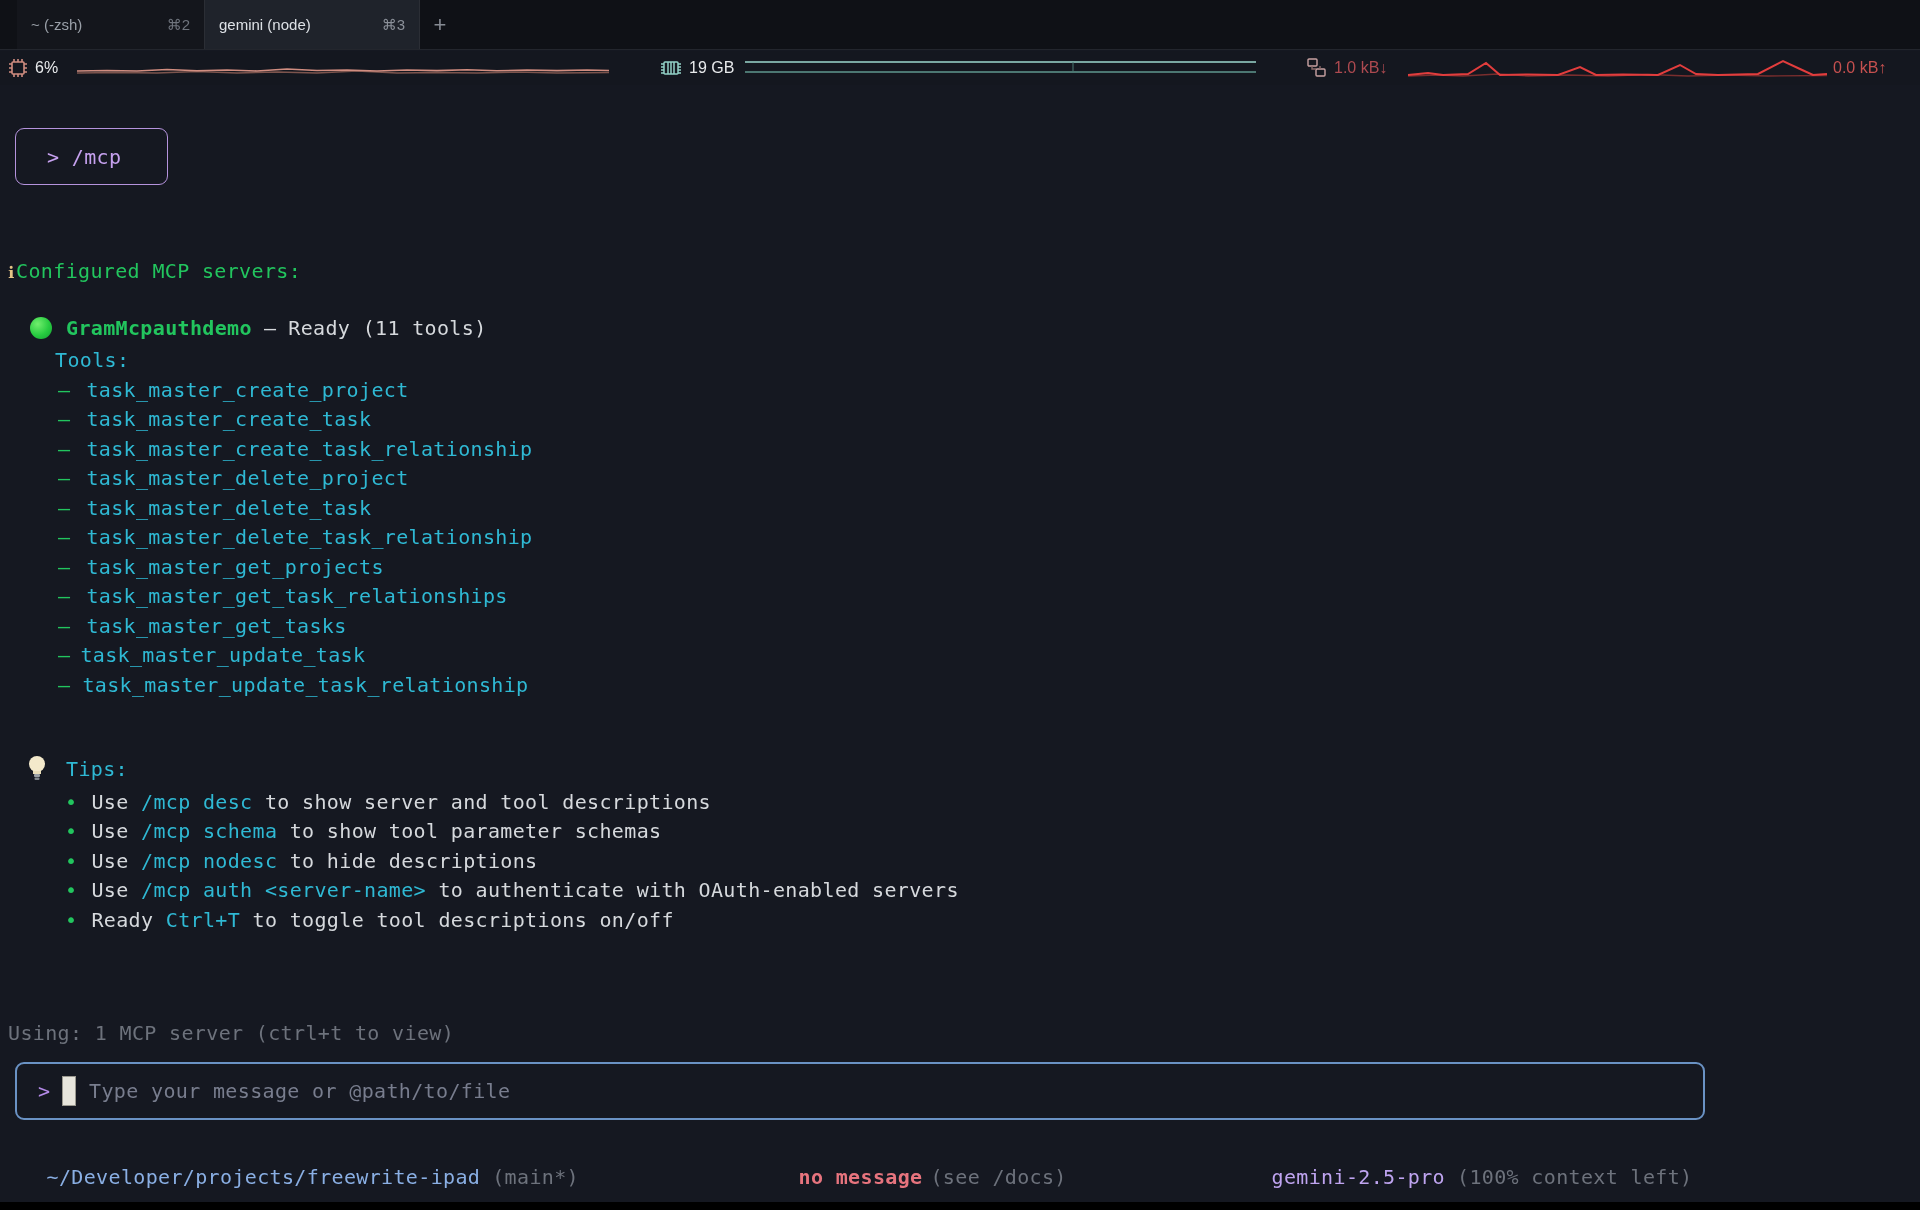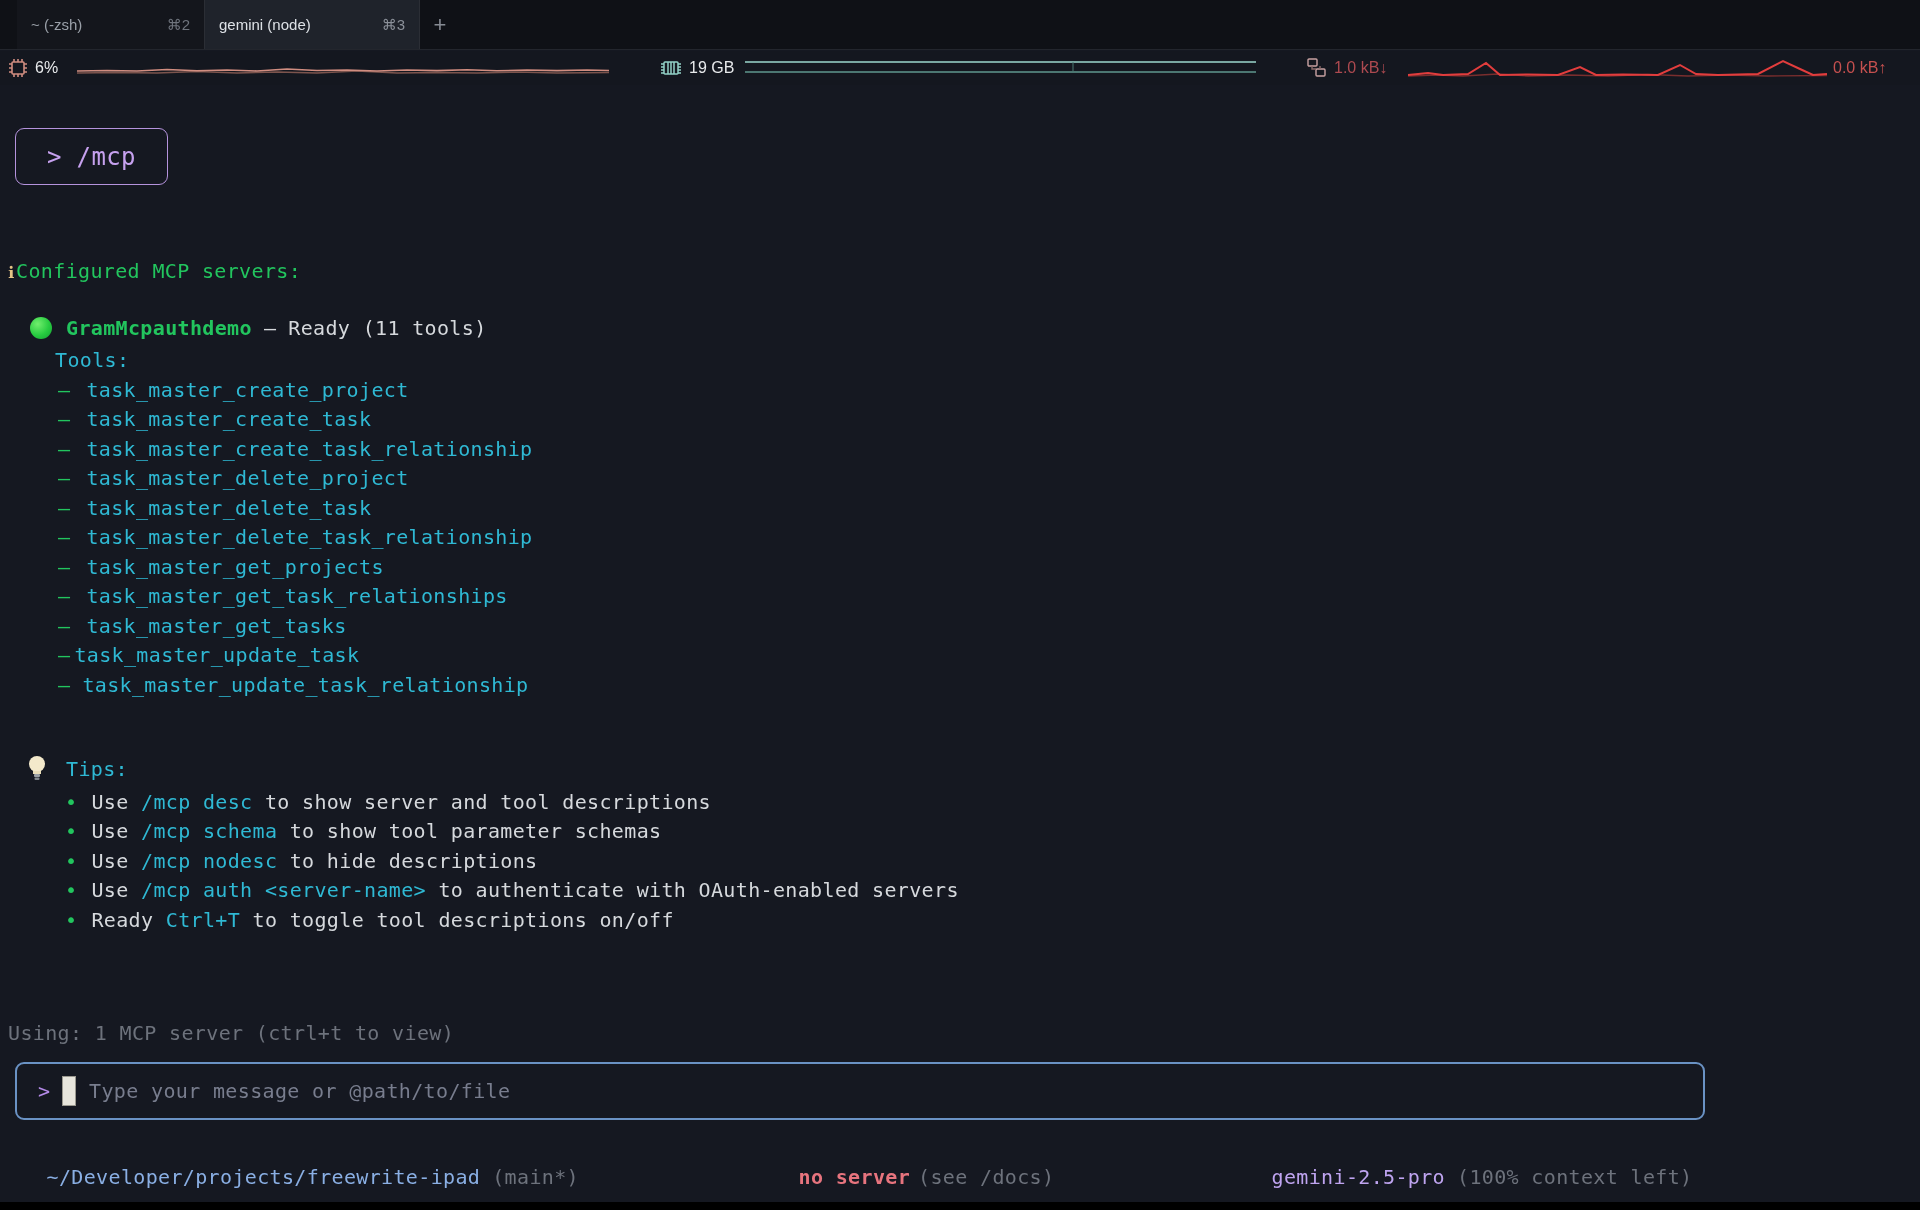--- a/index.html
+++ b/index.html
@@ -50,21 +50,21 @@
   .cyan { color:#2fb9d4; }
   .dim { color:#6d727c; }
   .mcp-box {
     position:absolute; left:15px; top:128px; width:153px; height:57px;
     border:1.5px solid #b априори;
   }
   .mcp-box {
     border:1.5px solid #b593dd; border-radius:9px;
     display:flex; align-items:center; padding-left:31px;
   }
-  .mcp-box span { font-size:24px; letter-spacing:.35px; color:#c6a1ef; }
+  .mcp-box span { font-size:20px; letter-spacing:.35px; color:#c6a1ef; }
   .info-line { display:flex; align-items:baseline; }
   .info-icon { font-family:"DejaVu Sans",sans-serif; font-size:16px; color:#e5c486; margin-right:2px; }
   .green-dot {
     width:22px; height:22px; border-radius:50%;
     background:radial-gradient(circle at 35% 32%, #71ee6d, #27cb40 55%, #16a334 95%);
   }
   .server-line { display:flex; align-items:center; gap:0; }
   .bold { font-weight:700; }
   .tool-row { display:flex; }
   .bulb-svg { display:block; }
@@ -207,21 +207,21 @@
   <div class="abs tool-row" style="left:58px; top:584px;">
     <span class="t tan">–</span>
     <span class="t cyan" style="margin-left:16px">task_master_get_task_relationships</span>
   </div>
   <div class="abs tool-row" style="left:58px; top:614px;">
     <span class="t tan">–</span>
     <span class="t cyan" style="margin-left:16px">task_master_get_tasks</span>
   </div>
   <div class="abs tool-row" style="left:58px; top:643px;">
     <span class="t tan">–</span>
-    <span class="t cyan" style="margin-left:4px">task_master_update_task</span>
+    <span class="t cyan" style="margin-left:10px">task_master_update_task</span>
   </div>
   <div class="abs tool-row" style="left:58px; top:673px;">
     <span class="t tan">–</span>
     <span class="t cyan" style="margin-left:12px">task_master_update_task_relationship</span>
   </div>
 
   <div class="abs" style="left:26px; top:754px; display:flex; align-items:center;">
     <svg class="bulb-svg" width="22" height="30" viewBox="0 0 22 30">
       <circle cx="11" cy="10" r="8" fill="#f3e9cb"></circle>
       <path d="M7 17h8v3H7z" fill="#e8dcb8"></path>
@@ -257,20 +257,20 @@
   <div class="input-box">
     <span class="input-prompt">&gt;</span>
     <span class="cursor-block"></span>
     <span class="input-placeholder">Type your message or @path/to/file</span>
   </div>
 
   <div class="abs" style="left:8px; top:1146px;">
     <span class="t path-blue">~/Developer/projects/freewrite-ipad</span><span class="t dim" style="margin-left:12px">(main*)</span>
   </div>
   <div class="abs" style="left:760px; top:1146px;">
-    <span class="t sandbox-red">no server</span><span class="t dim" style="margin-left:8px">(see /docs)</span>
+    <span class="t sandbox-red">no message</span><span class="t dim" style="margin-left:8px">(see /docs)</span>
   </div>
   <div class="abs" style="left:1233px; top:1146px;">
     <span class="t model-purple">gemini-2.5-pro</span><span class="t dim" style="margin-left:12px">(100% context left)</span>
   </div>
 
   <div class="bottom-strip"></div>
 </div>
 
 </body></html>

